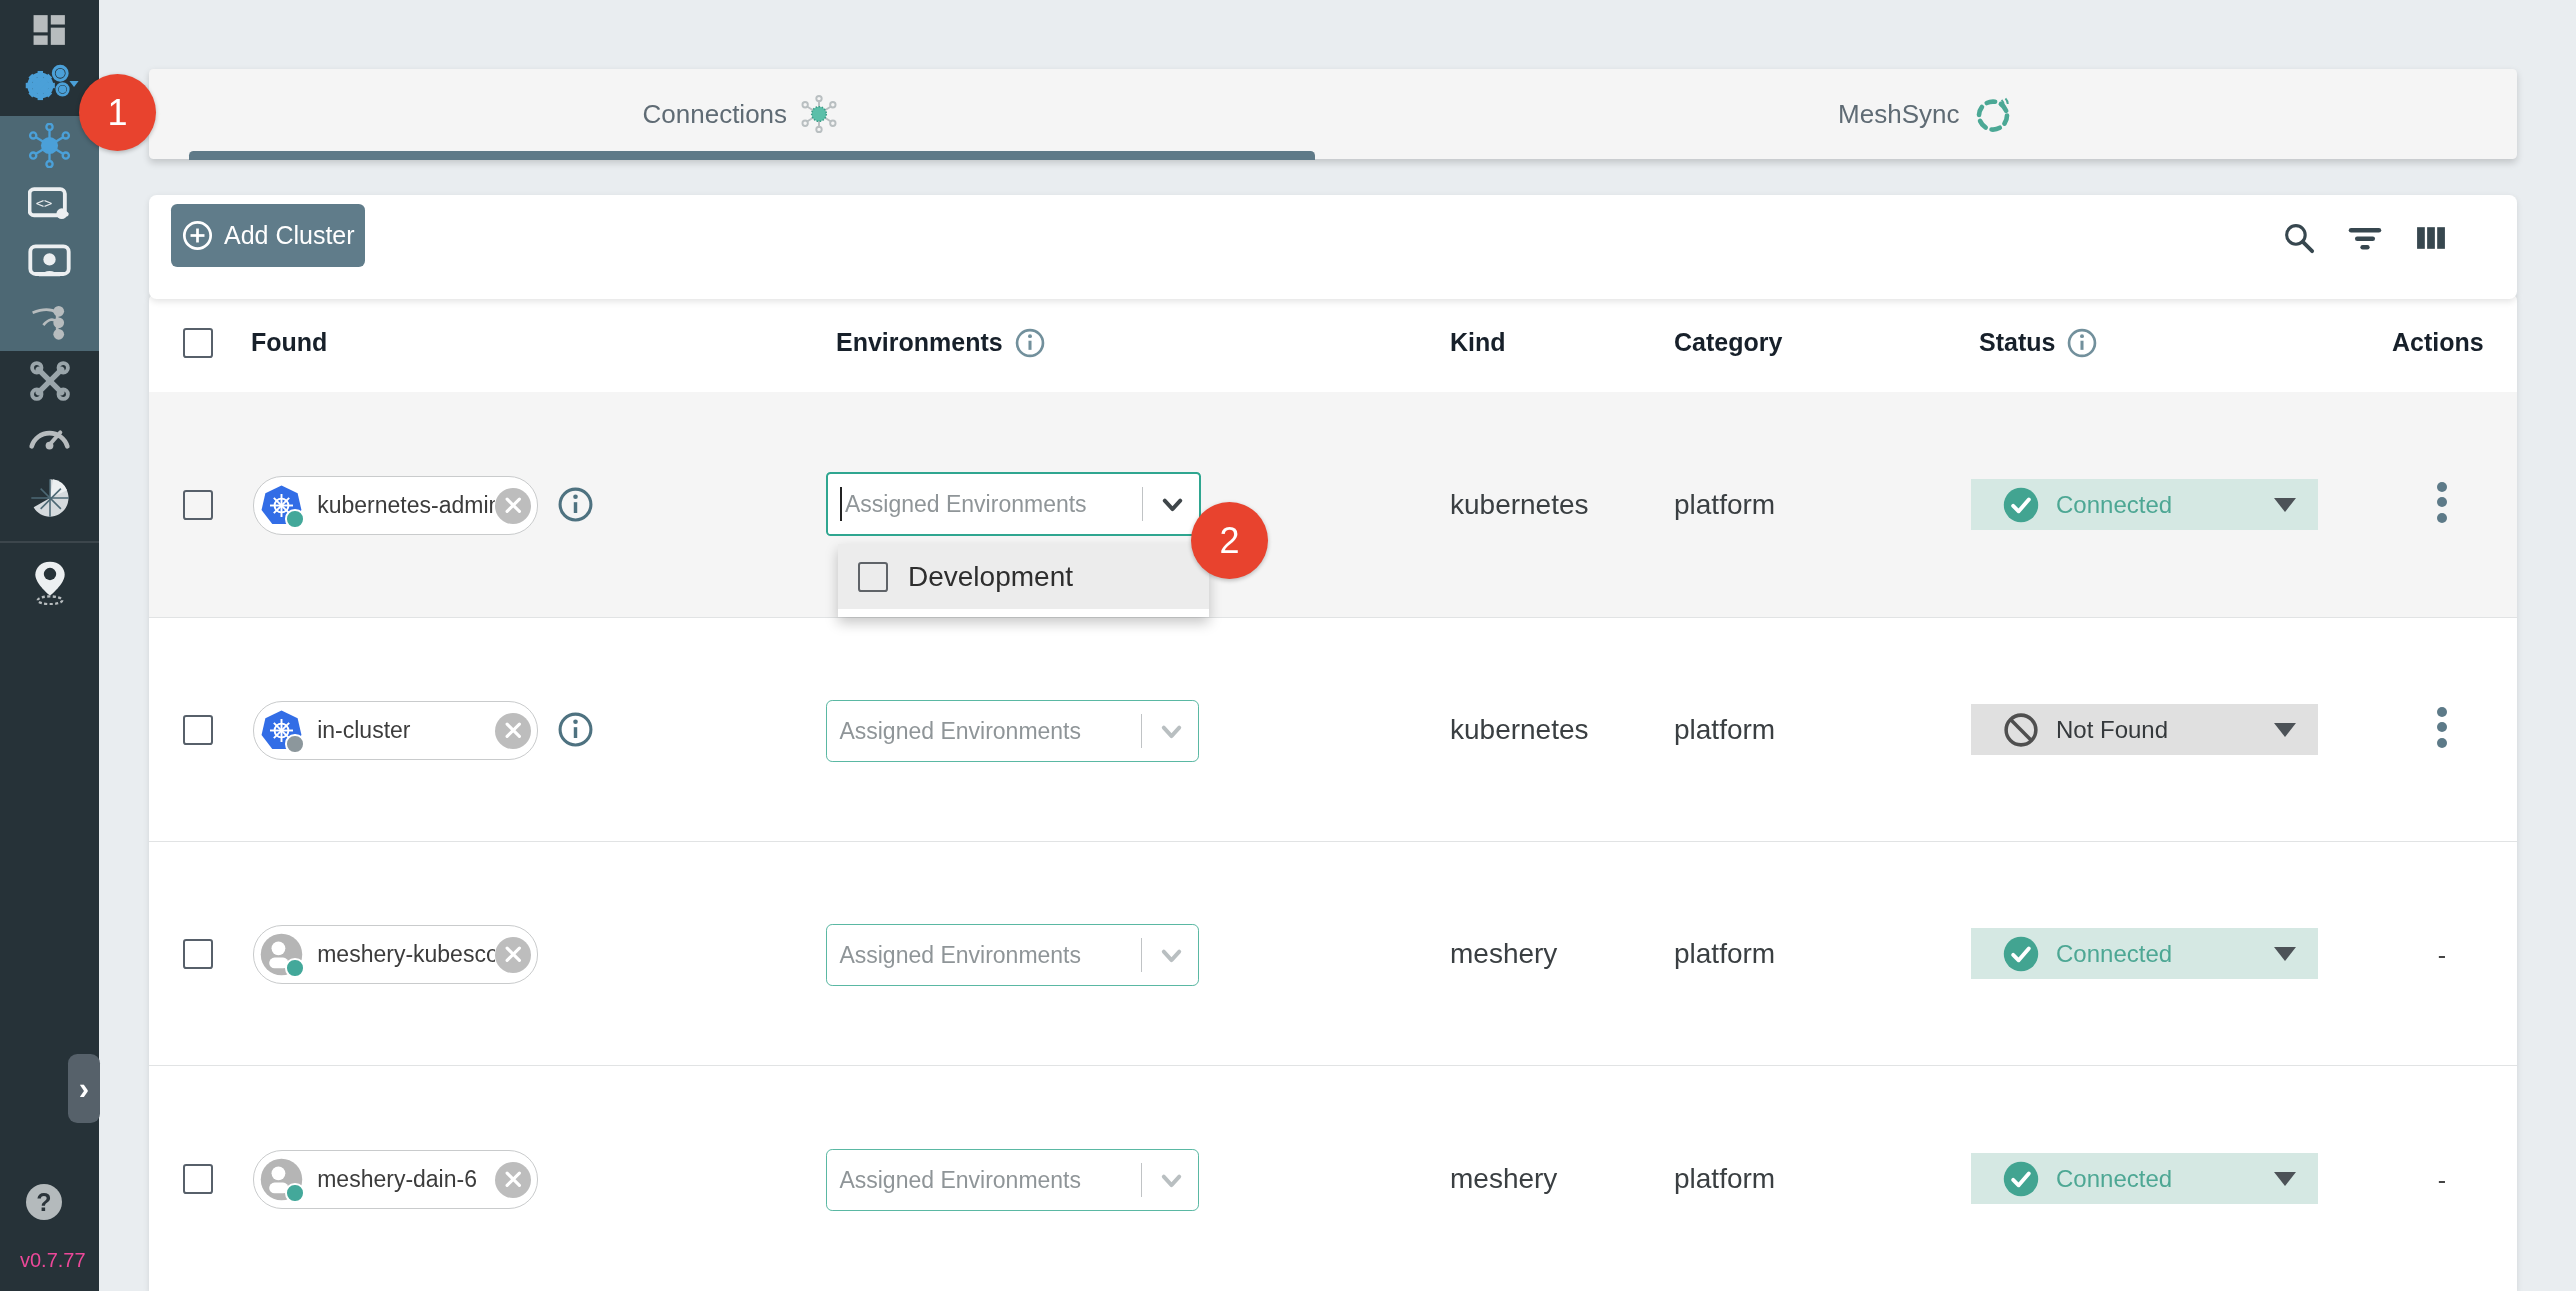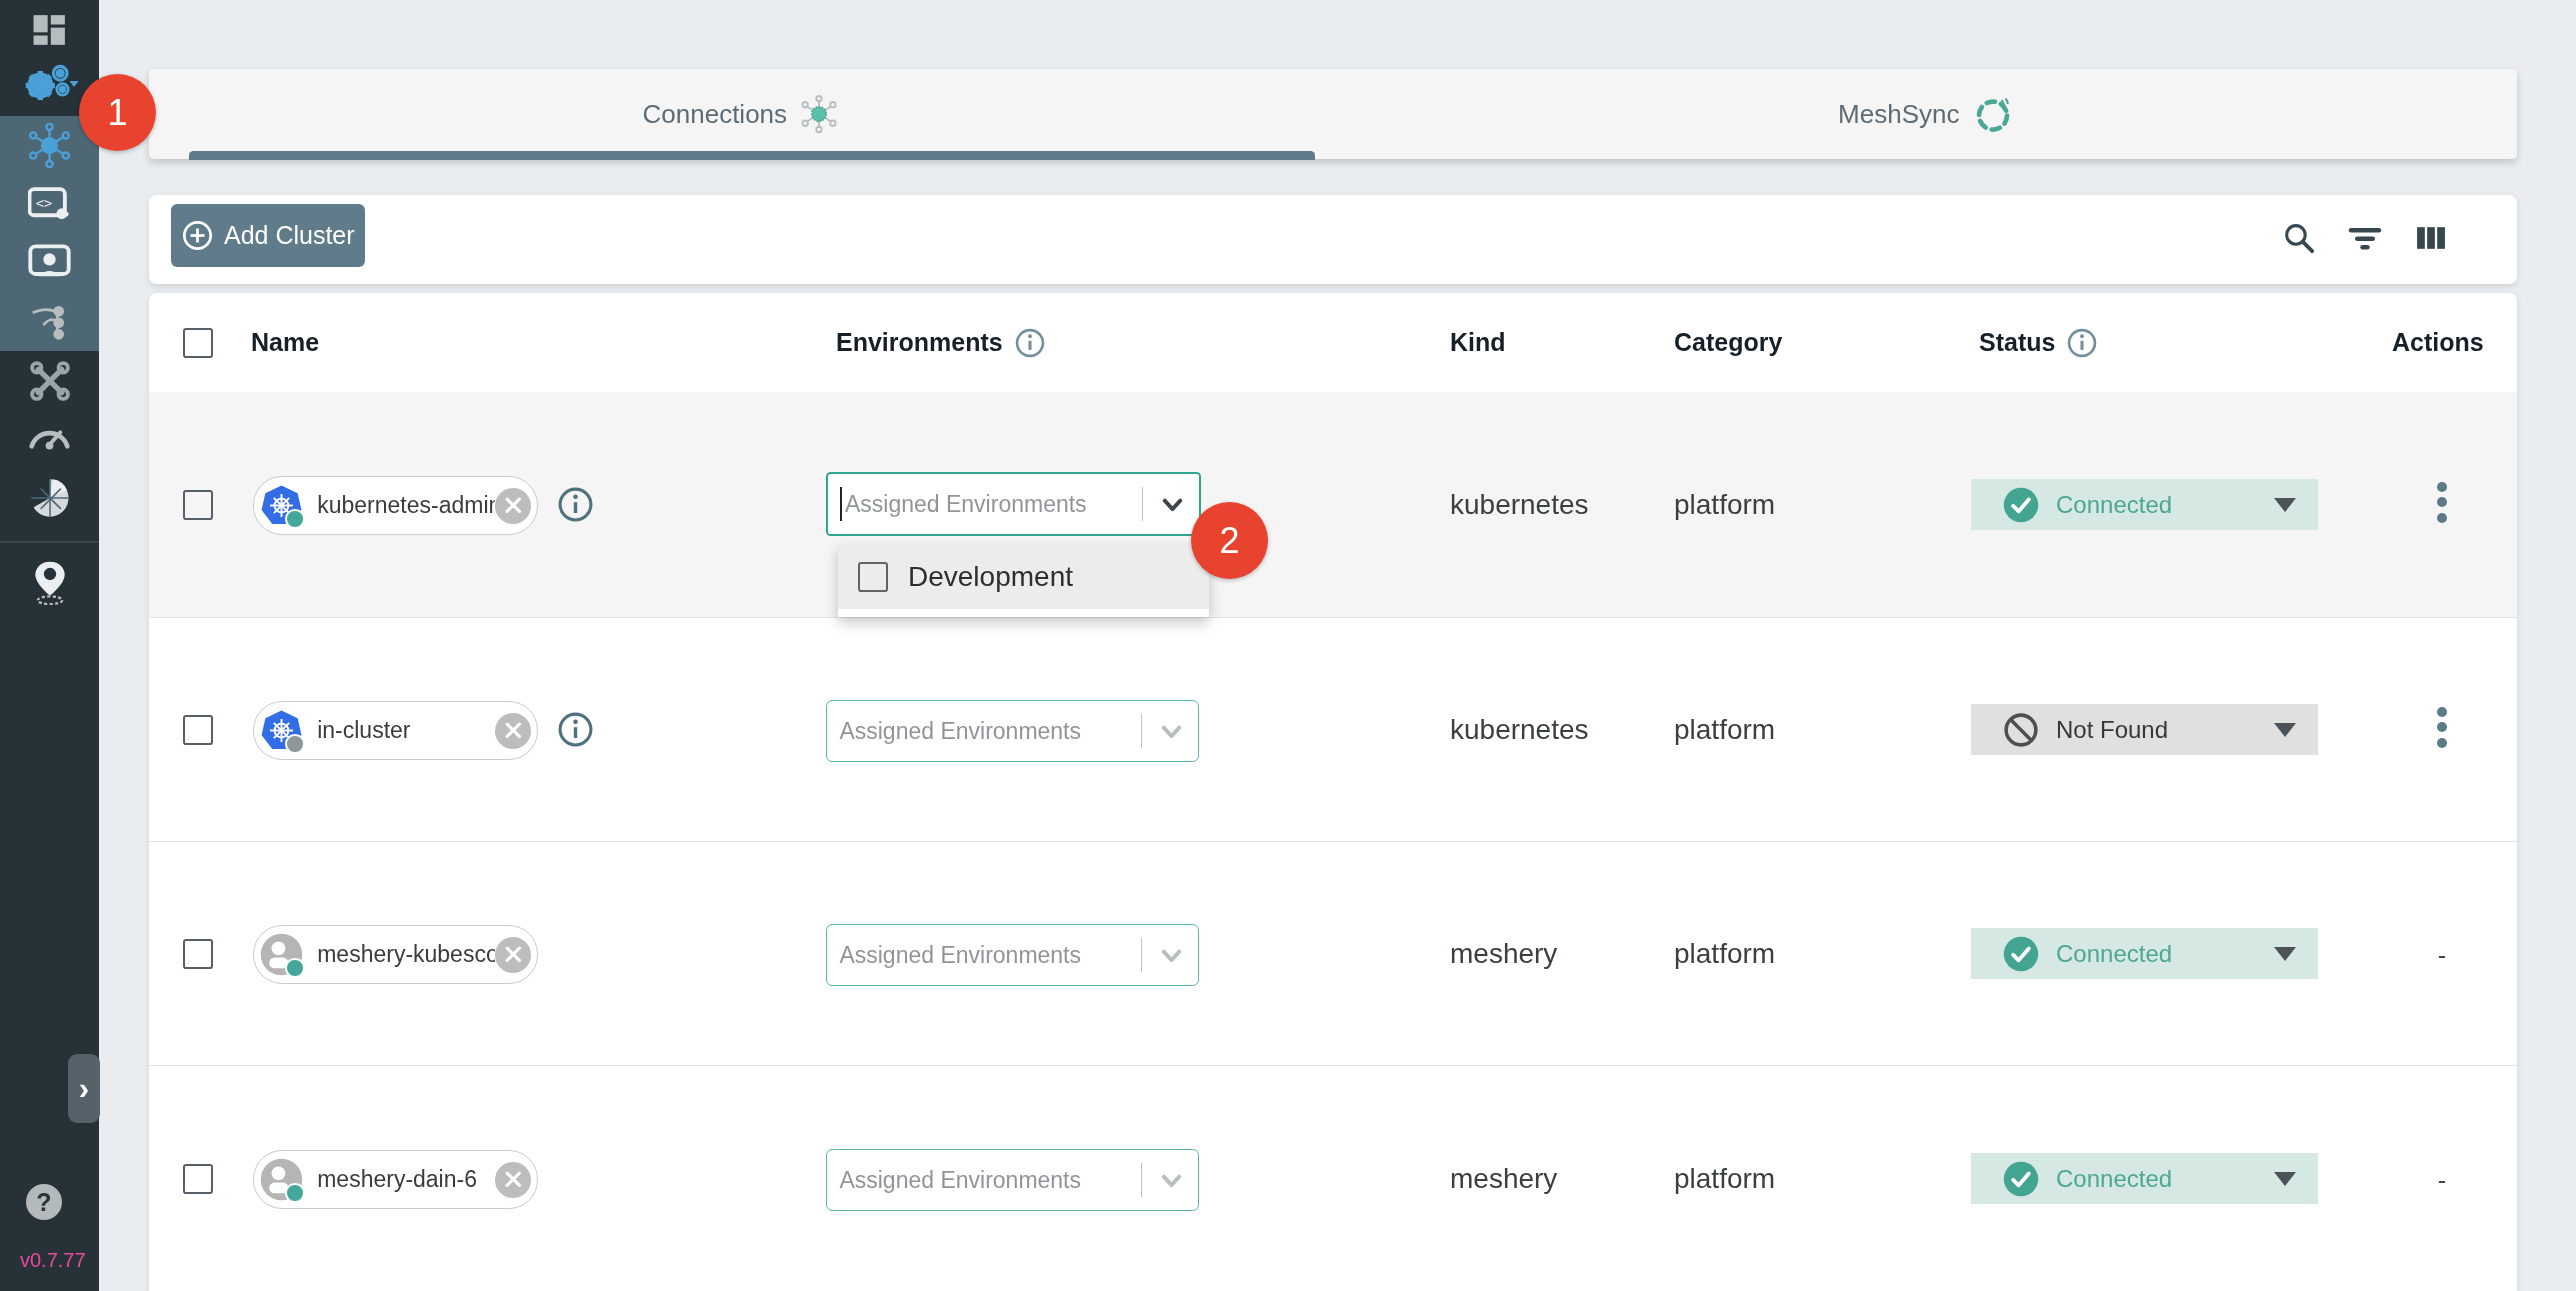--- a/index.html
+++ b/index.html
@@ -16,21 +16,21 @@
   
   .badge{position:absolute;width:77px;height:77px;border-radius:50%;background:#e8432e;color:#fff;font-size:36px;display:flex;align-items:center;justify-content:center;z-index:60;box-shadow:0 1.5px 4.6px rgba(0,0,0,.25);}
   .badge1{left:79px;top:74px;}
   
   .tabs-card{position:absolute;left:149px;top:69px;width:2368px;height:90px;background:#f5f5f5;border-radius:4.6px;box-shadow:0 3.9px 7.7px rgba(0,0,0,.16);z-index:10;}
   .tab{position:absolute;top:0;height:90px;display:flex;align-items:center;justify-content:center;gap:12.4px;color:#5f6b74;font-size:26px;cursor:pointer;}
   .tab.connections{left:0;width:1184px;}
   .tab.meshsync{left:1185px;width:1184px;}
   .tab-indicator{position:absolute;left:40px;top:82px;width:1126px;height:9.3px;background:#5f7a88;border-radius:4.6px 4.6px 0 0;}
   
-  .toolbar-card{position:absolute;left:149px;top:195px;width:2368px;height:89px;background:#ffffff;border-radius:7.7px;box-shadow:0 2.3px 6.2px rgba(0,0,0,.10);z-index:9;}
+  .toolbar-card{position:absolute;left:149px;top:195px;width:2368px;height:104px;background:#ffffff;border-radius:7.7px;box-shadow:0 2.3px 6.2px rgba(0,0,0,.10);z-index:9;}
   .add-btn{position:absolute;left:22.4px;top:9.3px;width:194px;height:63px;background:#607c8a;border:none;border-radius:6.2px;color:#fff;font-size:25px;font-family:"Liberation Sans",sans-serif;display:flex;align-items:center;justify-content:center;gap:10.8px;cursor:pointer;}
   .tb-icons{position:absolute;right:69px;top:0;height:86px;display:flex;align-items:center;gap:32px;}
   
   .table-card{position:absolute;left:149px;top:293px;width:2368px;height:998px;background:#ffffff;border-radius:7.7px 7.7px 0 0;box-shadow:0 2.3px 6.2px rgba(0,0,0,.10);z-index:8;}
   .thead{position:absolute;left:0;top:0;width:2368px;height:99px;border-bottom:1.5px solid #8d9499;}
   .th{position:absolute;top:0;height:99px;display:flex;align-items:center;gap:10.8px;color:#17202a;font-size:25px;font-weight:bold;}
   .cbx{display:inline-block;width:26px;height:26px;border:2.3px solid #57606a;border-radius:3.1px;background:transparent;cursor:pointer;}
   .trow{position:absolute;left:0;width:2368px;}
   .row-sep{border-top:1.5px solid #e1e3e4;}
   .row-hl{background:#f5f5f5;}
@@ -309,21 +309,21 @@
     </div>
   </div>
 
   <div class="table-card">
 
     <div class="thead">
       <span class="th" style="left:34px;">
           <span class="cbx"></span>
         </span>
       <span class="th" style="left:102px;">
-          <span>Name</span>
+          <span>Found</span>
         </span>
       <span class="th" style="left:687px;">
         <span>Environments</span>
         <span>
             <svg width="32" height="32" viewBox="0 0 42 42">
               <circle cx="21" cy="21" r="17" fill="none" stroke="#72909c" stroke-width="3.5"></circle>
               <line x1="21" y1="18" x2="21" y2="30" stroke="#72909c" stroke-width="4"></line>
               <circle cx="21" cy="12" r="2.6" fill="#72909c"></circle>
             </svg>
           </span>

